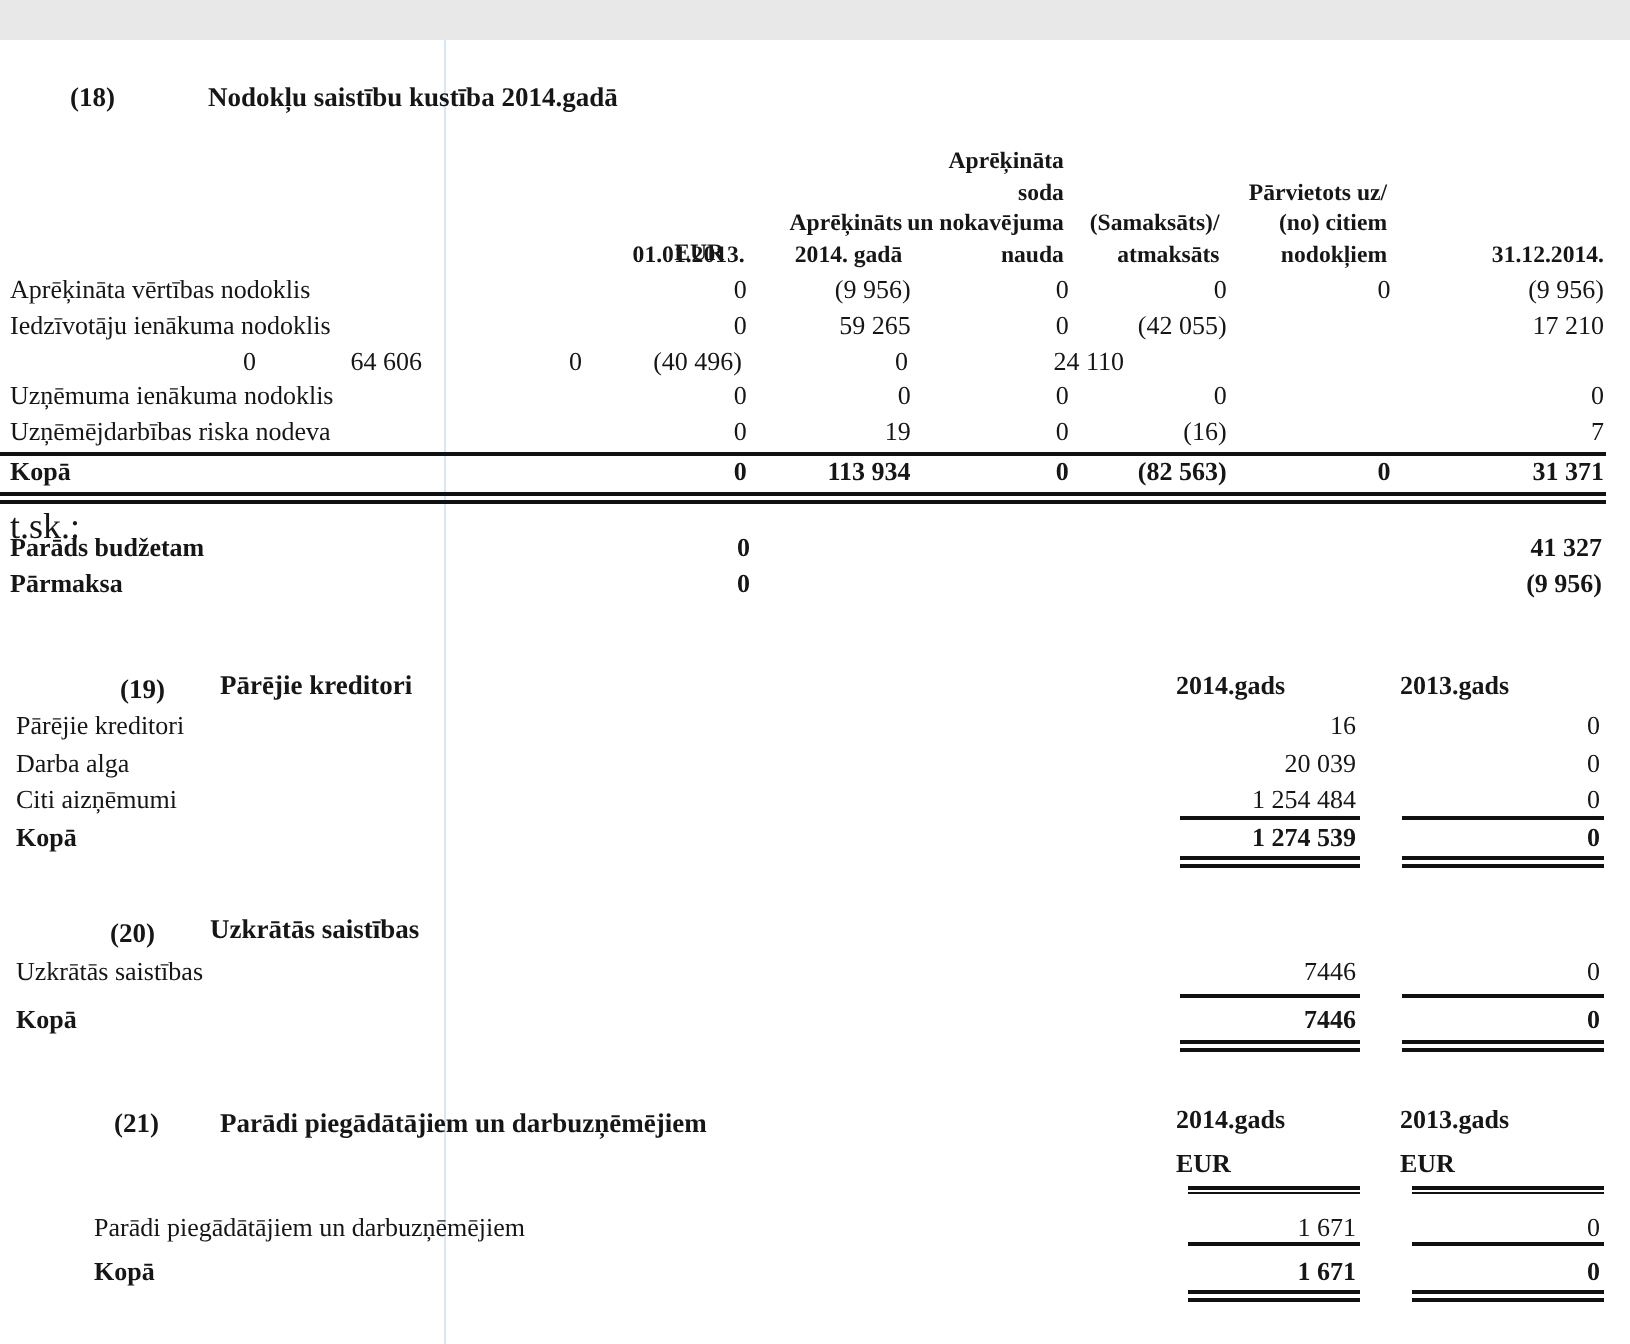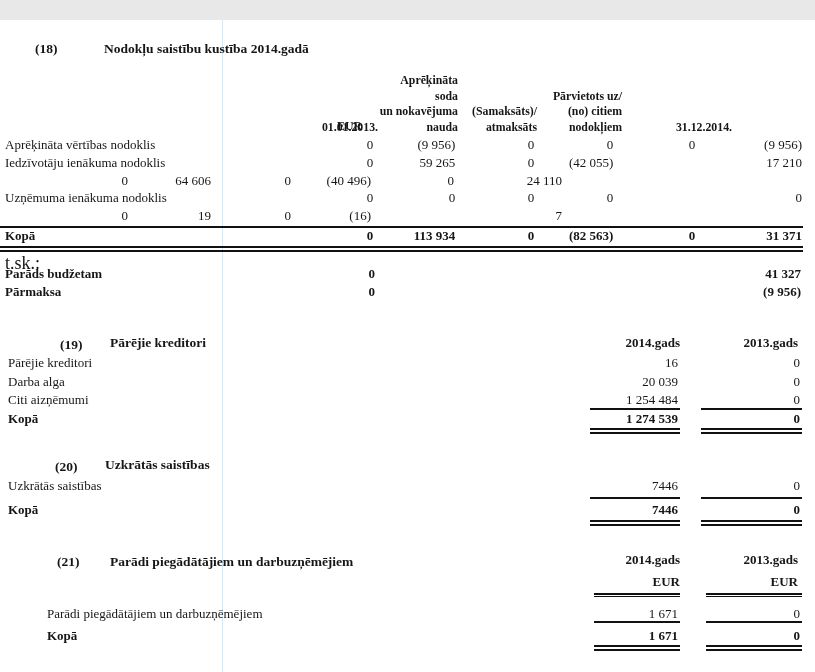--- a/index.html
+++ b/index.html
@@ -28,21 +28,21 @@
   .n4{padding-right:1px;} .n5{padding-right:4px;} .n6{padding-right:1px;}
   .rule{position:absolute;background:#111;}
   .dbl-rule{position:absolute;border-top:2px solid #111;border-bottom:2px solid #111;height:2px;background:transparent;}
   .t18-total{position:absolute;left:0;top:208px;width:803px;display:flex;height:17px;
              align-items:baseline;font-size:13px;font-weight:bold;}
   .tsk{position:absolute;left:5px;top:233px;font-size:18px;}
   .subrow-lbl{position:absolute;left:5px;font-size:13px;font-weight:bold;}
   .subrow-v1{position:absolute;left:250px;width:125px;text-align:right;font-size:13px;font-weight:bold;}
   .subrow-v6{position:absolute;left:698px;width:103px;text-align:right;font-size:13px;font-weight:bold;}
   
-  .yr-hdr{position:absolute;text-align:right;font-weight:bold;font-size:13px;}
+  .yr-hdr{position:absolute;text-align:left;font-weight:bold;font-size:13px;}
   .ya{left:588px;width:92px;} .yb{left:700px;width:98px;font-family:Liberation Serif, serif;}
   .row2{position:absolute;left:0;width:803px;height:18px;font-size:13px;}
   .row2 .lbl2{position:absolute;left:8px;}
   .row2 .va{position:absolute;left:592px;width:86px;text-align:right;}
   .row2 .vb{position:absolute;left:701px;width:99px;text-align:right;}
   .dblA{left:590px;width:90px;}
   .dblB{left:701px;width:101px;}
   .thinA{left:590px;width:90px;height:1.5px;}
   .thinB{left:701px;width:101px;height:1.5px;}
   .barA{position:absolute;left:594px;width:86px;height:1px;border-top:2.5px solid #111;border-bottom:1px solid #111;}
@@ -55,20 +55,22 @@
 <div class="page">
 
   <div class="vline" style="left:222px;"></div>
 
   <div class="sec-num" style="left:35px;top:21px;">(18)</div>
   <div class="sec-title" style="left:104px;top:21px;">Nodokļu saistību kustība 2014.gadā</div>
 
   <div class="t18-hdr">
     <div class="sp-label"></div>
     <div class="cell w1 hc1">01.01.2013.</div>
+    <div class="cell w2 hc2">Aprēķināts
+2014. gadā</div>
     <div class="cell w3 hc3">Aprēķināta soda
 un nokavējuma
 nauda</div>
     <div class="cell w4 hc4">(Samaksāts)/
 atmaksāts</div>
     <div class="cell w5 hc5">Pārvietots uz/
 (no) citiem
 nodokļiem</div>
     <div class="cell w6 hc6">31.12.2014.</div>
   </div>
@@ -104,20 +106,21 @@
     <div class="t18-row">
       <div class="lbl">Uzņēmuma ienākuma nodoklis</div>
       <div class="num w1 n1">0</div>
       <div class="num w2 n2">0</div>
       <div class="num w3 n3">0</div>
       <div class="num w4 n4">0</div>
       <div class="num w5 n5"></div>
       <div class="num w6 n6">0</div>
     </div>
     <div class="t18-row">
+      <div class="lbl">Uzņēmējdarbības riska nodeva</div>
       <div class="num w1 n1">0</div>
       <div class="num w2 n2">19</div>
       <div class="num w3 n3">0</div>
       <div class="num w4 n4">(16)</div>
       <div class="num w5 n5"></div>
       <div class="num w6 n6">7</div>
     </div>
   </div>
 
   <div class="rule" style="left:0;top:206px;width:803px;height:2px;"></div>

